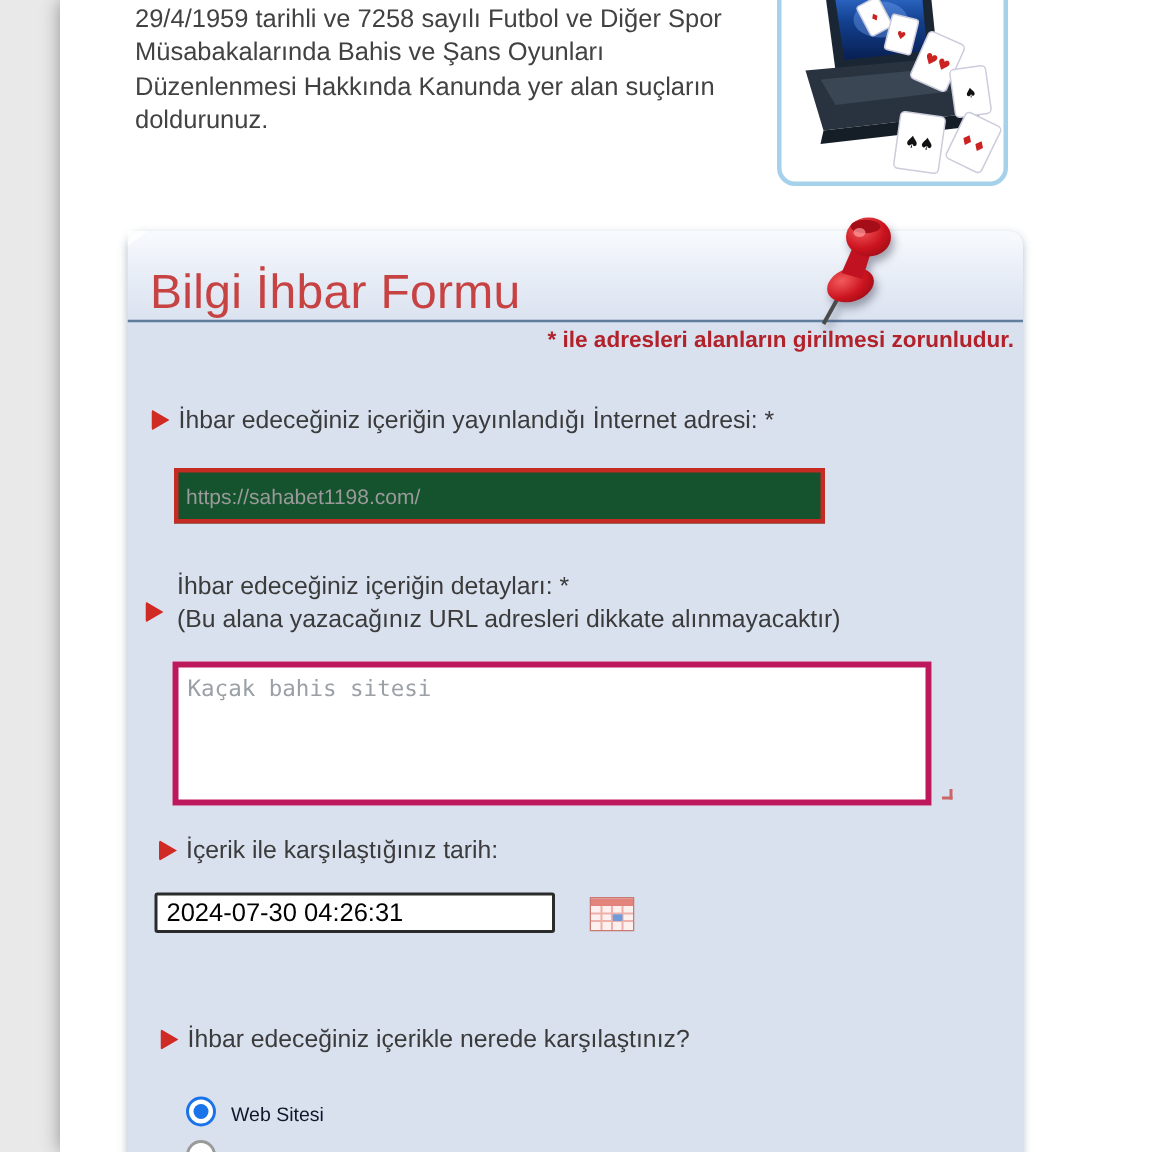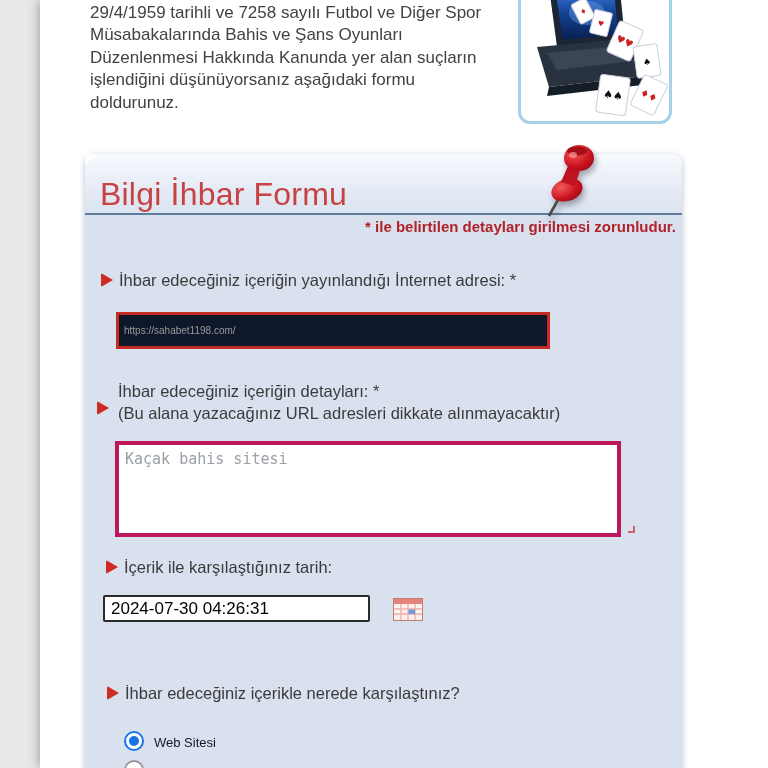--- a/index.html
+++ b/index.html
@@ -54,22 +54,22 @@
   .arrow{
     position:absolute;width:0;height:0;
     border-left:12px solid #cf2b24;
     border-top:7px solid transparent;border-bottom:7px solid transparent;
     border-radius:2px;
   }
   .flabel{position:absolute;color:#3b3b3b;font-size:16.5px;line-height:22px;}
   
   .url-input{
     position:absolute;left:31px;top:158px;width:418px;height:31px;
-    border:3px solid #c42b23;background:#0f172a;border-radius:0;
-    font-family:"Liberation Sans",sans-serif;font-size:10px;color:#9a9a9a;
+    border:3px solid #c42b23;background:#14532d;border-radius:0;
+    font-family:"Liberation Sans",sans-serif;font-size:14px;color:#9a9a9a;
     padding:0 5px;outline:none;
   }
   .details-textarea{
     position:absolute;left:30px;top:287px;width:486px;height:78px;
     border:4px solid #be185d;background:#fff;resize:none;
     font-family:"DejaVu Sans Mono",monospace;font-size:15px;color:#9aa0a6;
     padding:5px 6px;outline:none;overflow:hidden;
   }
   .resize-grip{
     position:absolute;left:543px;top:372px;width:5px;height:5px;
@@ -96,21 +96,20 @@
 </style>
 </head>
 <body>
 
 <div class="content">
 
   <div class="intro">
     <div>29/4/1959 tarihli ve 7258 sayılı Futbol ve Diğer Spor</div>
     <div>Müsabakalarında Bahis ve Şans Oyunları</div>
     <div>Düzenlenmesi Hakkında Kanunda yer alan suçların</div>
-    <div>işlendiğini düşünüyorsanız aşağıdaki formu</div>
     <div>doldurunuz.</div>
   </div>
 
   <div class="illustration">
     <svg width="148" height="138" viewBox="0 0 148 138">
       <defs>
         <linearGradient id="scr" x1="0" y1="0" x2="0" y2="1">
           <stop offset="0" stop-color="#3a7ae0"></stop>
             <stop offset="0.5" stop-color="#12408f"></stop>
             <stop offset="1" stop-color="#081f52"></stop>
@@ -166,21 +165,21 @@
         </radialGradient>
       </defs>
       <line x1="22" y1="56" x2="12" y2="74" stroke="#4a4a4a" stroke-width="2.6"></line>
       <ellipse cx="30" cy="48" rx="16" ry="11" fill="url(#pinr)" transform="rotate(-18 30 48)"></ellipse>
       <polygon points="31,24 43,28 38,44 24,40" fill="#c01220"></polygon>
       <ellipse cx="42" cy="16" rx="15" ry="13" fill="url(#pinr)"></ellipse>
       <ellipse cx="40" cy="9" rx="10" ry="4.5" fill="#a50d18"></ellipse>
       <ellipse cx="36" cy="13" rx="4" ry="3" fill="#ff9c9c" opacity="0.7"></ellipse>
     </svg>
 
-    <div class="required-note">* ile belirtilen detayları girilmesi zorunludur.</div>
+    <div class="required-note">* ile adresleri alanların girilmesi zorunludur.</div>
 
     <span class="arrow" style="left:16px;top:119px"></span>
     <div class="flabel" style="left:34px;top:115px">İhbar edeceğiniz içeriğin yayınlandığı İnternet adresi: *</div>
     <input class="url-input" type="text" value="https://sahabet1198.com/" style="">
 
     <span class="arrow" style="left:12px;top:247px"></span>
     <div class="flabel" style="left:33px;top:226px">İhbar edeceğiniz içeriğin detayları: *</div>
     <div class="flabel" style="left:33px;top:248px">(Bu alana yazacağınız URL adresleri dikkate alınmayacaktır)</div>
     <textarea class="details-textarea" style="">Kaçak bahis sitesi</textarea>
     <span class="resize-grip"></span>

